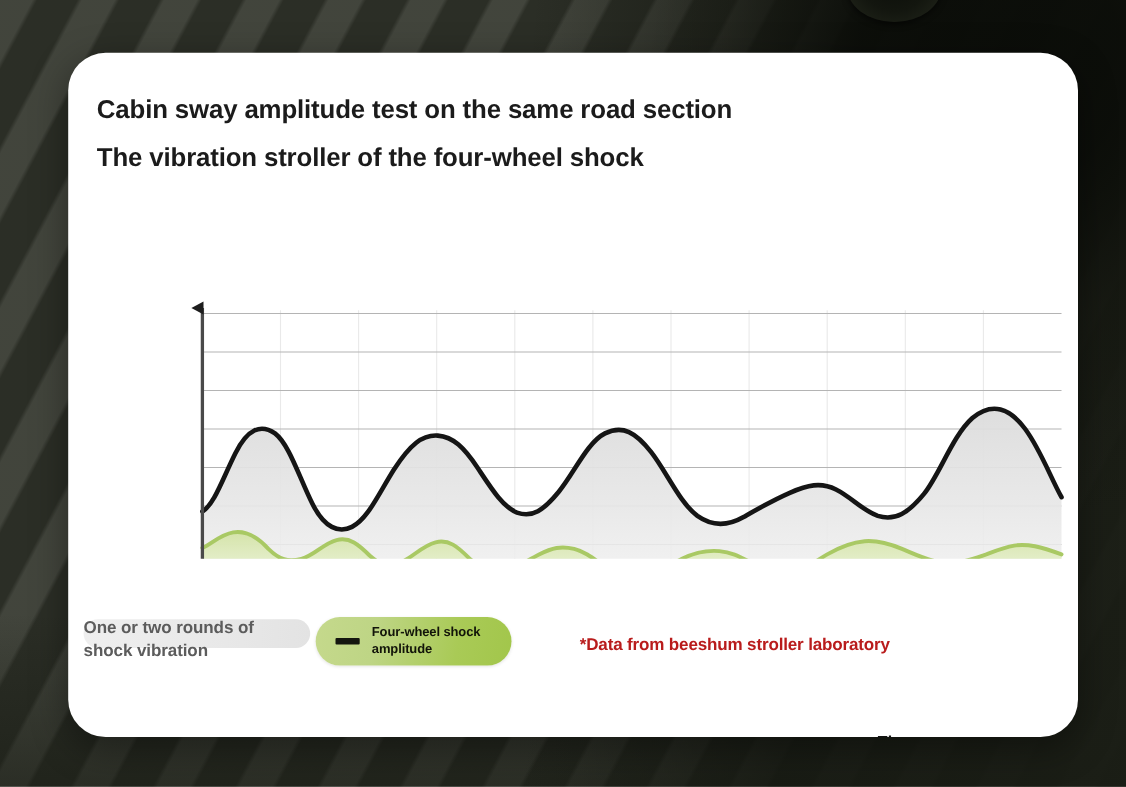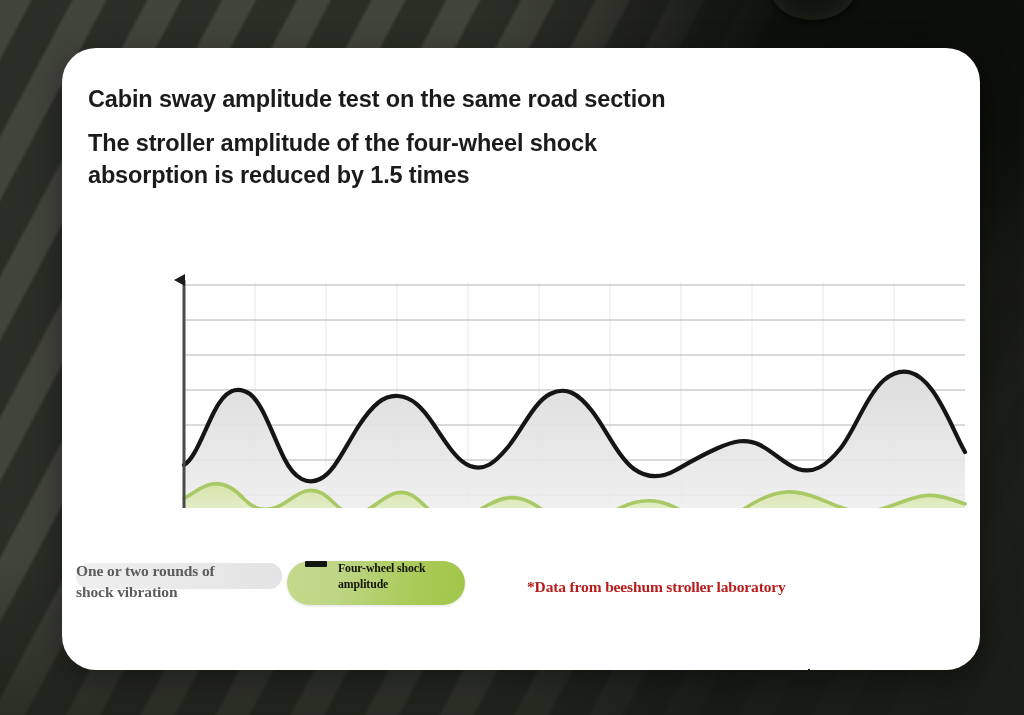--- a/index.html
+++ b/index.html
@@ -103,21 +103,20 @@
     color: #121212;
     letter-spacing: 0.4px;
   }
 
   
   #legend-row {
     position: absolute;
     left: 0; top: 505px;
     width: 918px;
     height: 70px;
-    font-family: Liberation Serif, serif;
   }
   #legend-item-gray {
     position: absolute;
     left: 14px; top: 8px;
     width: 212px;
   }
   #legend-gray-pill {
     position: absolute;
     left: 0; top: 2px;
     width: 206px; height: 26px;
@@ -133,20 +132,21 @@
     letter-spacing: -0.1px;
   }
   #legend-item-green {
     position: absolute;
     left: 225px; top: 8px;
     width: 178px; height: 44px;
     border-radius: 22px;
     background: linear-gradient(100deg, #c5d98c 0%, #bed585 30%, #a9ca56 72%, #a2c64b 100%);
     box-shadow: 0 1px 3px rgba(0,0,0,0.12);
     display: flex;
+    align-items: center;
   }
   #legend-green-dash {
     flex: 0 0 auto;
     width: 22px; height: 6px;
     background: #14160f;
     border-radius: 1px;
     margin-left: 18px;
     margin-right: 11px;
   }
   #legend-green-text {
@@ -171,22 +171,21 @@
 
 <div id="bg-texture"></div>
 <div id="bg-shade"></div>
 <div id="top-right-orb"></div>
 
 <div id="card">
 
   <div class="titles">
     <div id="title-line-1">Cabin sway amplitude test on the same road section</div>
     <div id="subtitle-block">
-      <span id="subtitle-line-2">The stroller amplitude of the four-wheel shock</span>
-      <span id="subtitle-line-3">absorption is reduced by 1.5 times</span>
+      <span id="subtitle-line-2">The vibration stroller of the four-wheel shock</span>
     </div>
   </div>
 
   <div id="chart-wrap">
 
     <div id="x-axis-label">Time</div>
 
     <svg id="chart-svg" width="918" height="300" viewBox="0 0 918 300">
       <defs>
         <linearGradient id="grad-gray" x1="0" y1="0" x2="0" y2="1">

